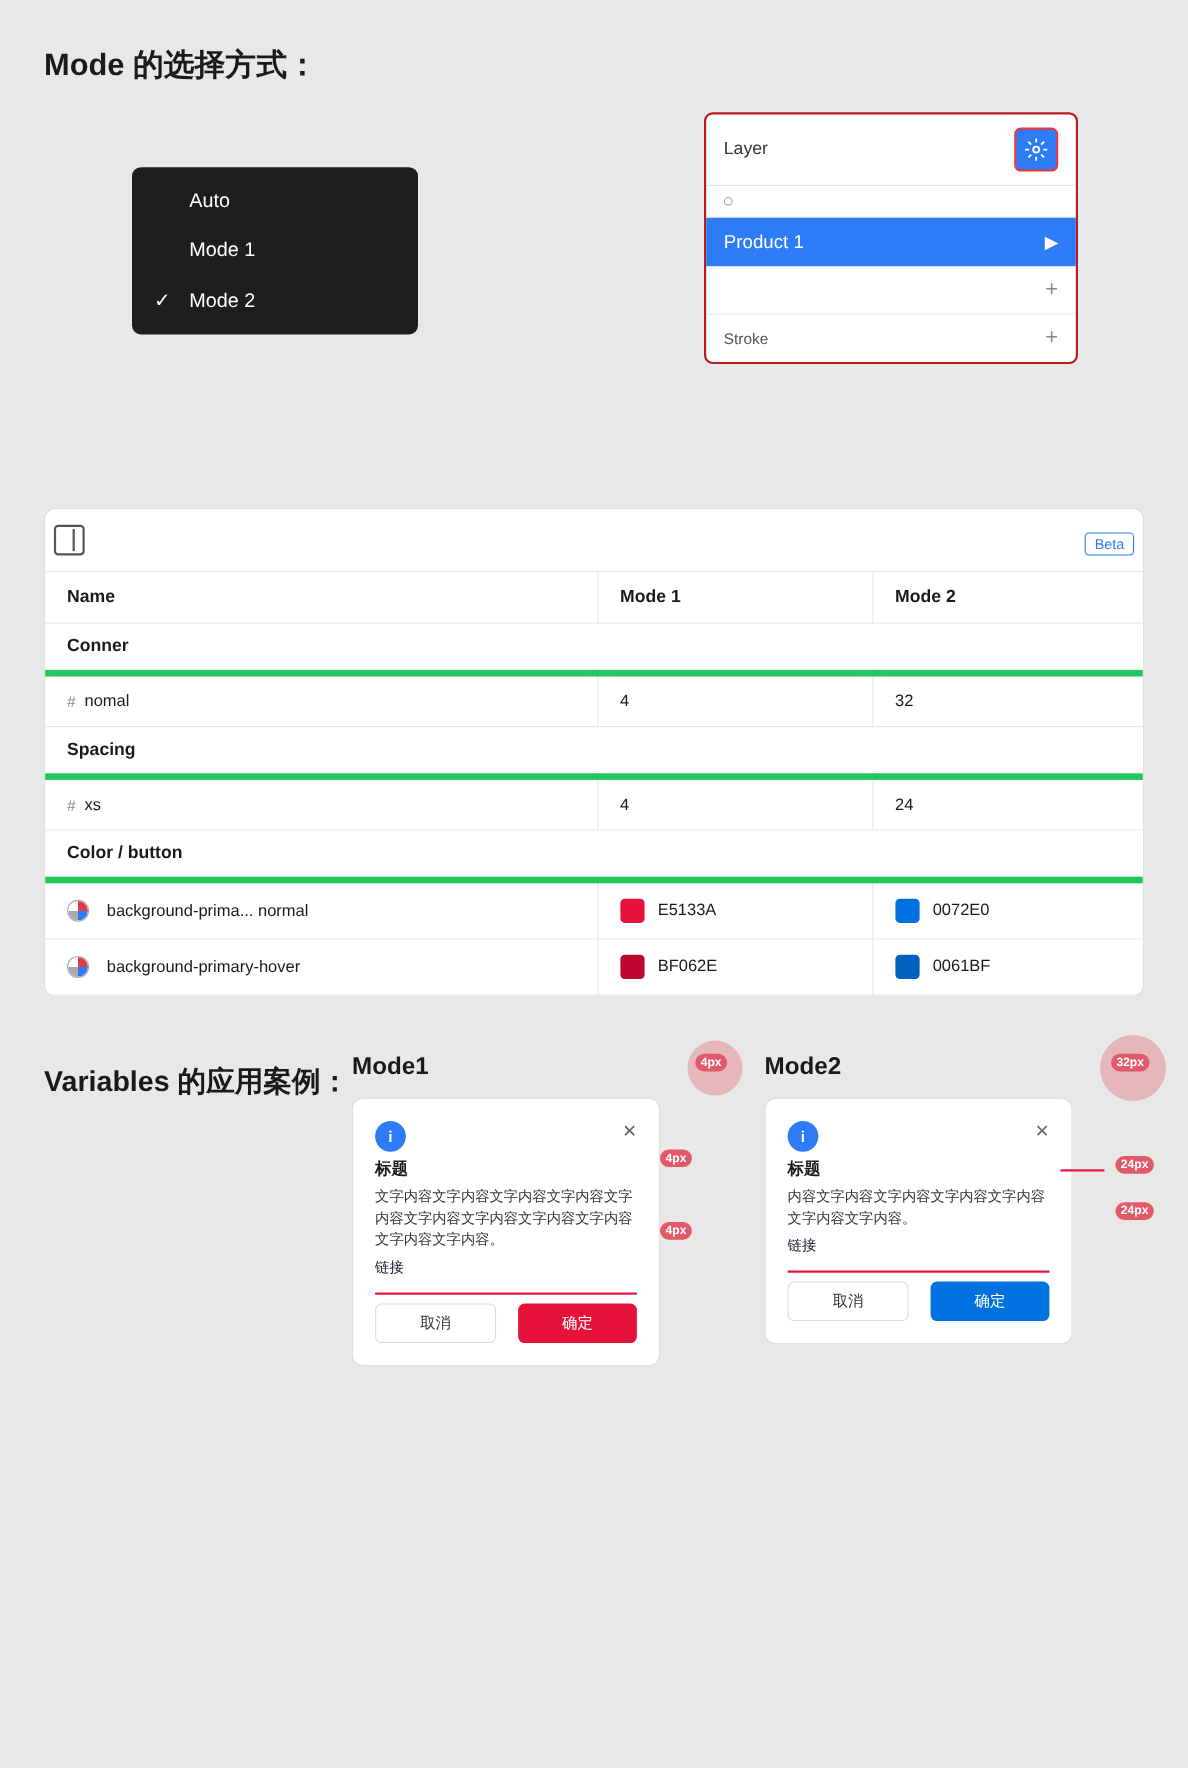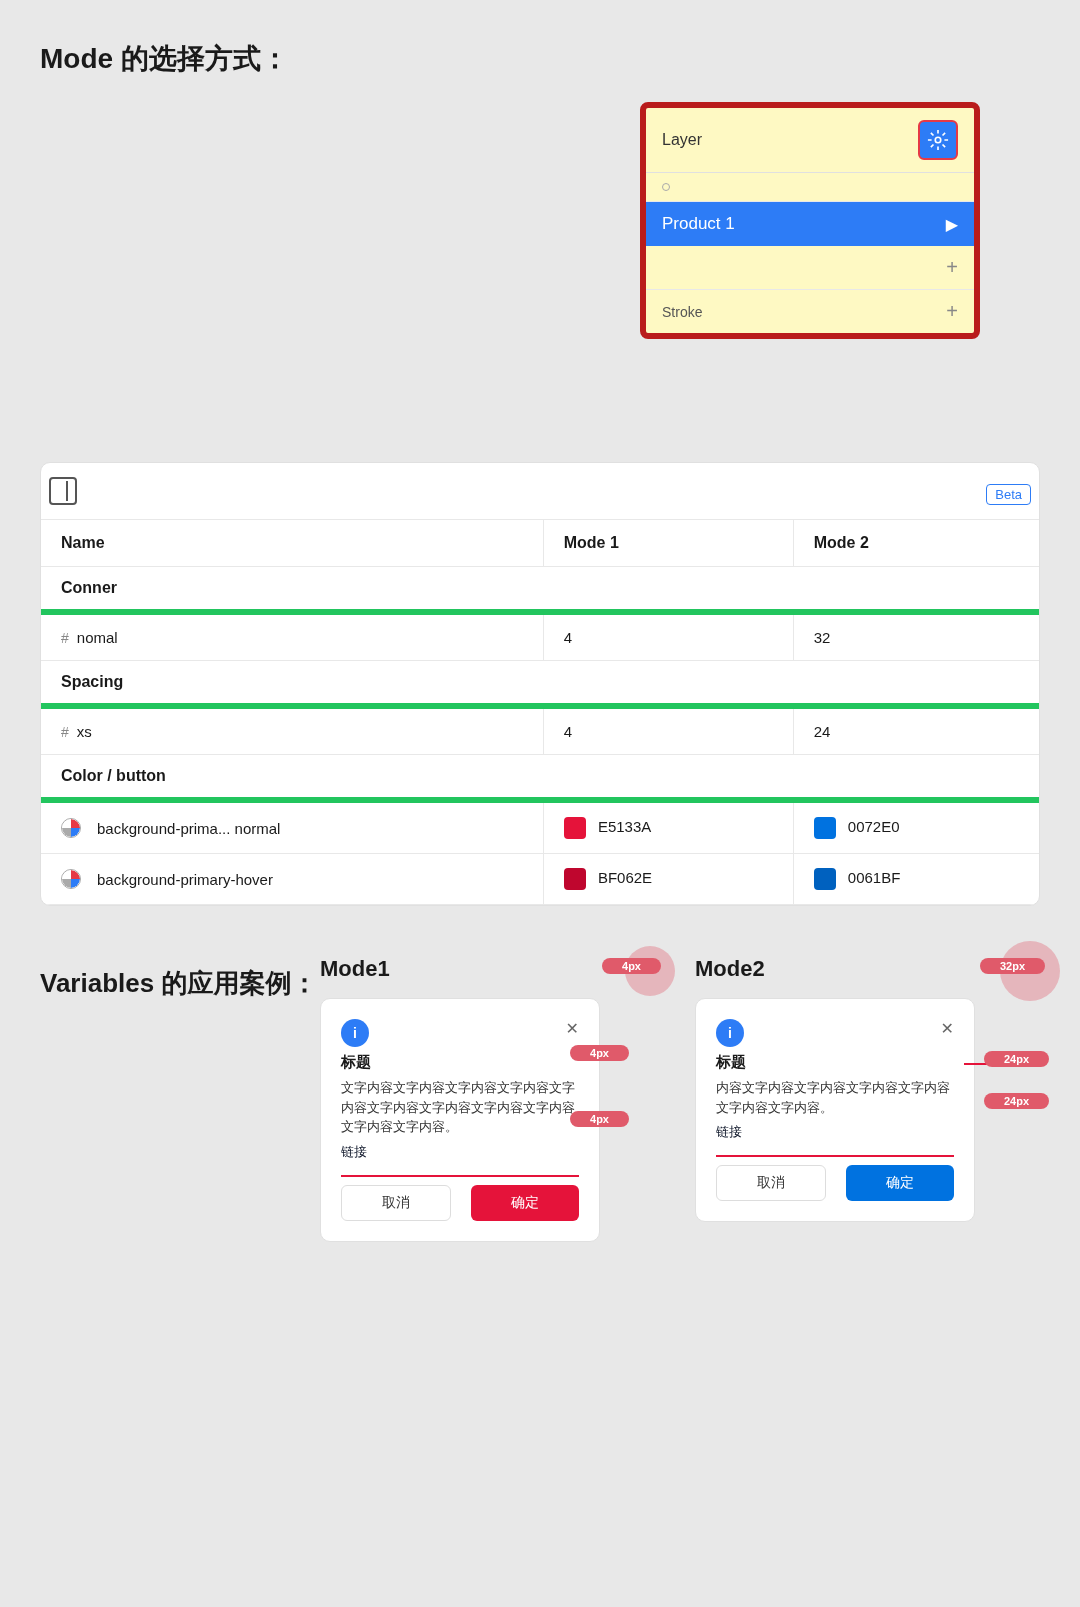--- a/index.html
+++ b/index.html
@@ -23,22 +23,22 @@
       position: relative;
       margin-bottom: 50px;
       height: 310px;
     }
 
     .figma-panel {
       position: absolute;
       right: 60px;
       top: 0;
       width: 340px;
-      background: #fef9c3;
-      border: 6px solid #b91c1c;
+      background: #ffffff;
+      border: 2px solid #b91c1c;
       border-radius: 8px;
       overflow: visible;
     }
 
     .figma-panel-header {
       display: flex;
       align-items: center;
       justify-content: space-between;
       padding: 12px 16px;
       border-bottom: 1px solid #e0e0e0;
@@ -378,21 +378,21 @@
       text-align: center;
     }
 
     
     .annotation-badge {
       position: absolute;
       background: #e05a6a;
       color: white;
       font-size: 11px;
       font-weight: 600;
-      padding: 2px 20px;
+      padding: 2px 5px;
       border-radius: 10px;
       white-space: nowrap;
       z-index: 20;
     }
 
     .annotation-circle {
       position: absolute;
       width: 50px;
       height: 50px;
       background: rgba(224, 90, 106, 0.35);
@@ -400,20 +400,34 @@
       z-index: 20;
     }
   </style>
 </head>
 <body>
 
 <h1 class="section-title">Mode 的选择方式：</h1>
 
 <div class="figma-panel-area">
 
+  <div class="dropdown-menu">
+    <div class="dropdown-item">
+      <span class="check">&nbsp;</span>
+      <span>Auto</span>
+    </div>
+    <div class="dropdown-item">
+      <span class="check">&nbsp;</span>
+      <span>Mode 1</span>
+    </div>
+    <div class="dropdown-item">
+      <span class="check">✓</span>
+      <span>Mode 2</span>
+    </div>
+  </div>
 
   <div class="figma-panel">
     <div class="figma-panel-header">
       <span class="figma-panel-header-label">Layer</span>
       <div class="figma-mode-icon">
         <svg width="22" height="22" viewBox="0 0 24 24" fill="none" stroke="white" stroke-width="1.8">
           <circle cx="12" cy="12" r="3"></circle>
           <path d="M12 1v4M12 19v4M4.22 4.22l2.83 2.83M16.95 16.95l2.83 2.83M1 12h4M19 12h4M4.22 19.78l2.83-2.83M16.95 7.05l2.83-2.83"></path>
         </svg>
       </div>

